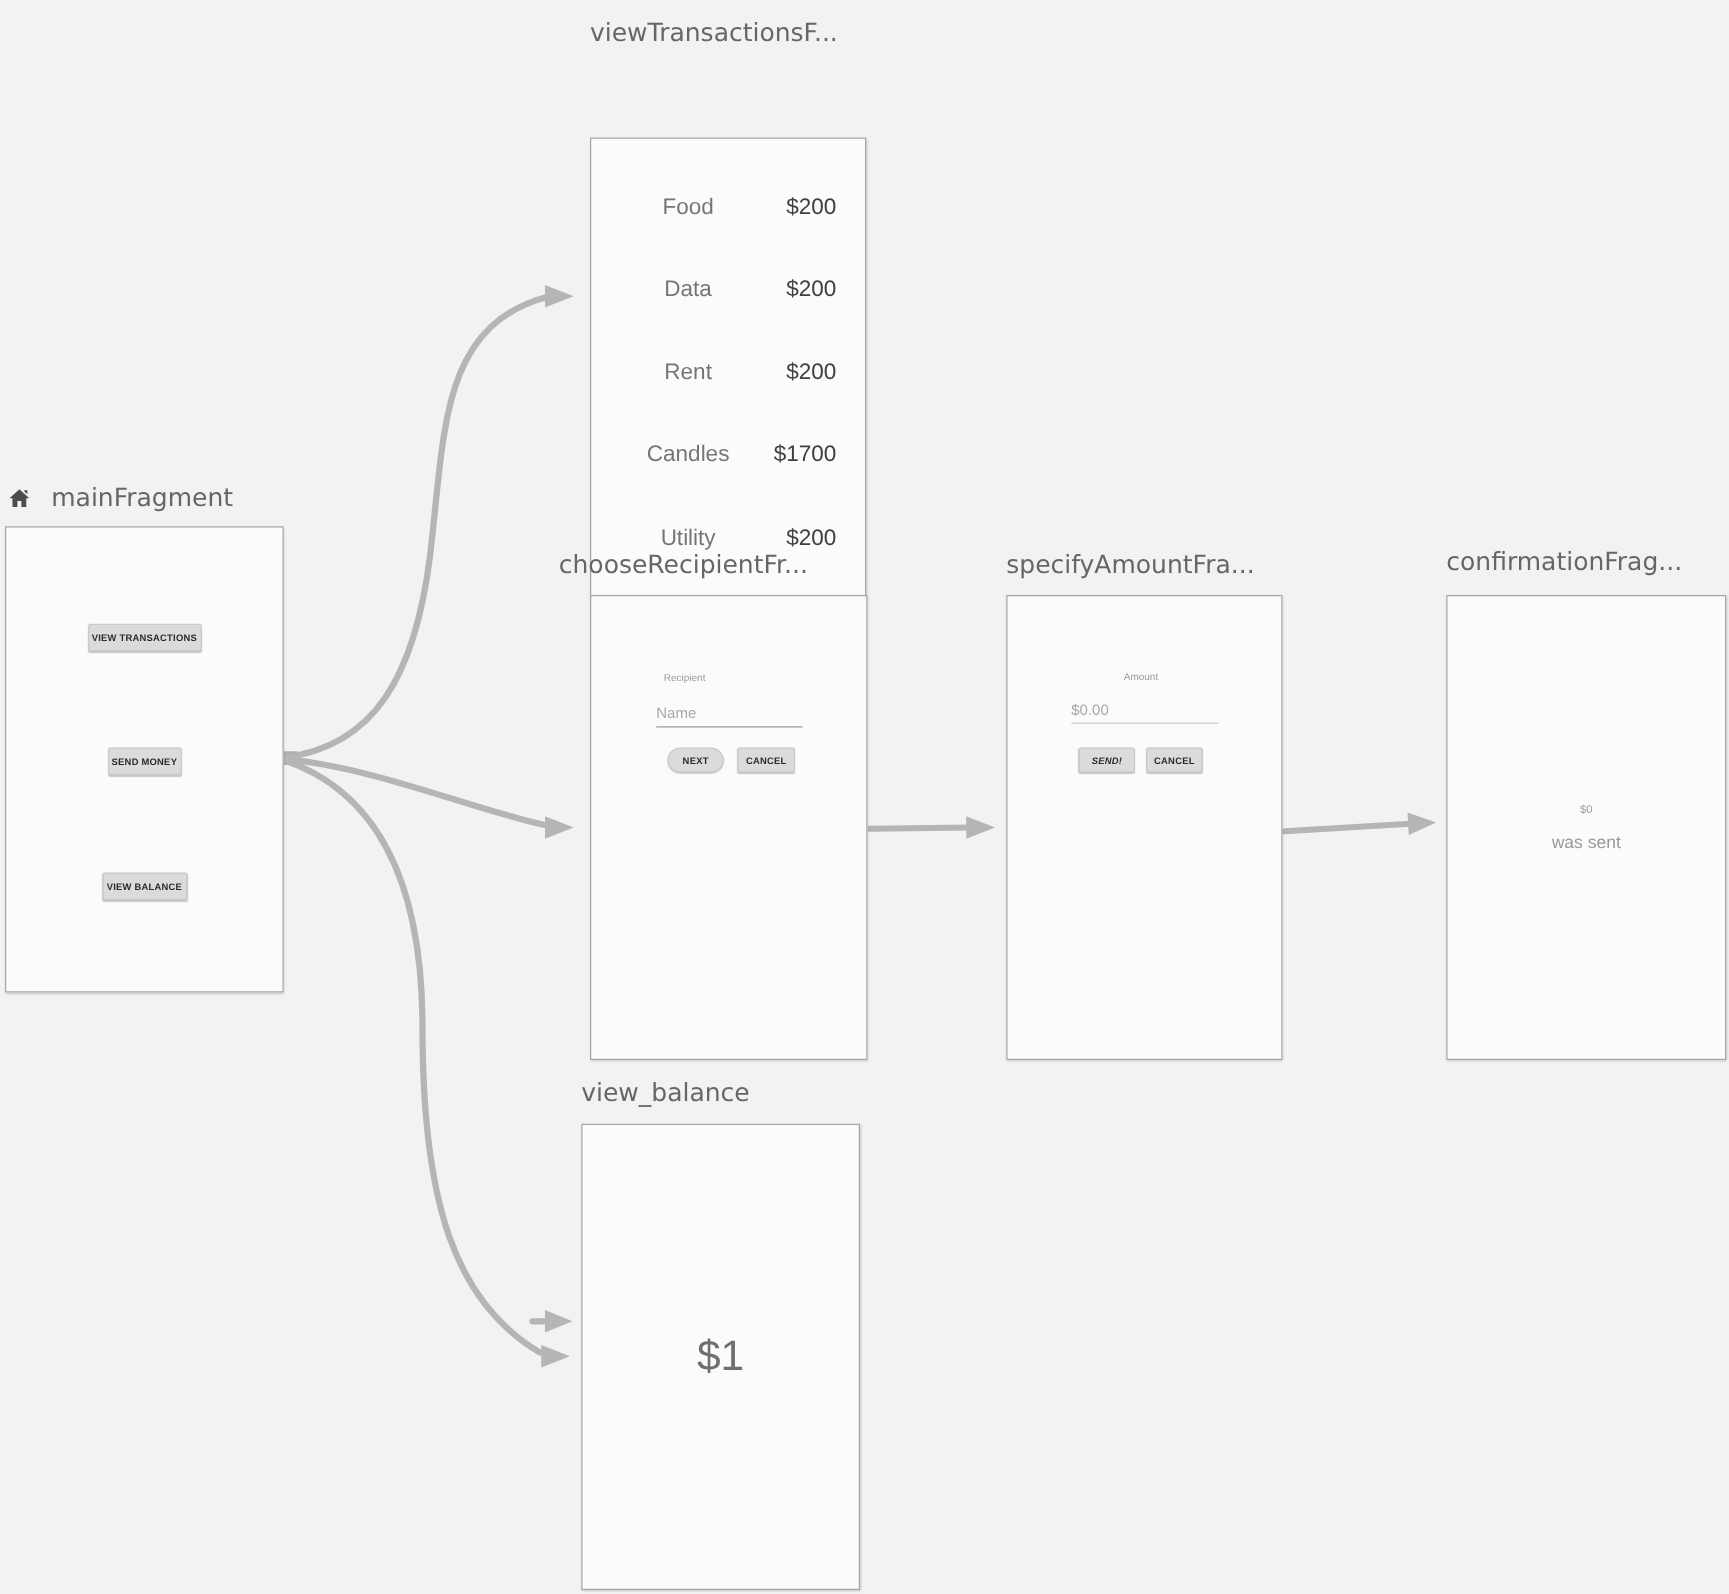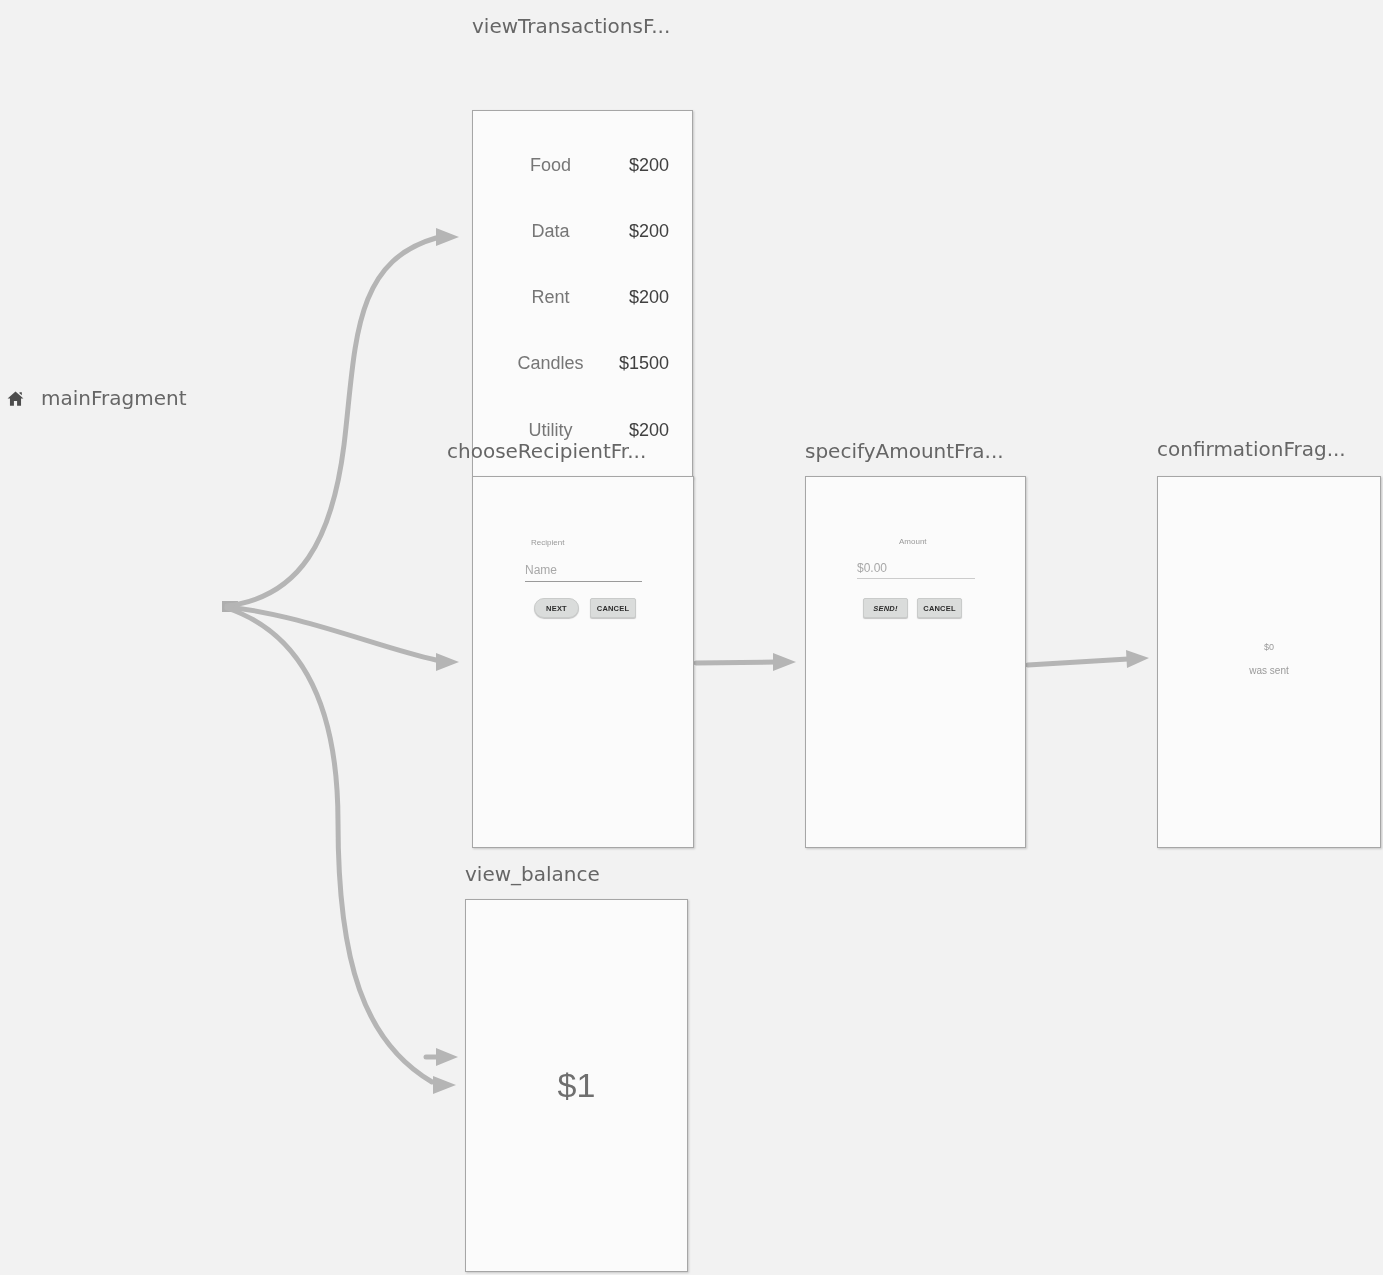--- a/index.html
+++ b/index.html
@@ -98,40 +98,45 @@
       <polygon points="1149,658 1126,650 1127,668"></polygon>
     </g>
   </svg>
 
   <div class="frag-title" style="left:6px; top:386px;gap:16px;">
     <svg class="home-icon" viewBox="0 0 24 24">
       <path fill="#4d4d4d" d="M12 3 L2 12 h3 v9 h5 v-6 h4 v6 h5 v-9 h3 Z M17 4 h3 v4 l-3 -2.7 Z"></path>
     </svg>
     <span>mainFragment</span>
   </div>
+  <div class="card" style="left:4px; top:421px; width:223px; height:373px;">
+    <div class="btn btn-center" style="top:77px; width:91px; height:22px;">VIEW TRANSACTIONS</div>
+    <div class="btn btn-center" style="top:176px; width:59px; height:22px;">SEND MONEY</div>
+    <div class="btn btn-center" style="top:276px; width:68px; height:22px;">VIEW BALANCE</div>
+  </div>
 
   <div class="frag-title" style="left:472px; top:14px;">
     <span>viewTransactionsF...</span>
   </div>
   <div class="card" style="left:472px; top:62px; width:221px; height:369px;margin-top:48px;">
     <div class="tx-row" style="top:40px;">
       <span class="tx-label">Food</span>
       <span class="tx-amount">$200</span>
     </div>
     <div class="tx-row" style="top:106px;">
       <span class="tx-label">Data</span>
       <span class="tx-amount">$200</span>
     </div>
     <div class="tx-row" style="top:172px;">
       <span class="tx-label">Rent</span>
       <span class="tx-amount">$200</span>
     </div>
     <div class="tx-row" style="top:238px;">
       <span class="tx-label">Candles</span>
-      <span class="tx-amount">$1500</span>
+      <span class="tx-amount">$1700</span>
     </div>
     <div class="tx-row" style="top:305px;">
       <span class="tx-label">Utility</span>
       <span class="tx-amount">$200</span>
     </div>
   </div>
 
   <div class="frag-title" style="left:447px; top:439px;">
     <span>chooseRecipientFr...</span>
   </div>
@@ -152,21 +157,21 @@
     <div class="field-underline" style="left:51px; top:101px; width:118px; background:#cccccc;"></div>
     <div class="btn" style="left:57px; top:121px; width:45px; height:20px;font-style:italic;">SEND!</div>
     <div class="btn" style="left:111px; top:121px; width:45px; height:20px;">CANCEL</div>
   </div>
 
   <div class="frag-title" style="left:1157px; top:437px;">
     <span>confirmationFrag...</span>
   </div>
   <div class="card" style="left:1157px; top:476px; width:224px; height:372px;">
     <div class="center-text-v" style="top:165px; font-size:9px;">$0</div>
-    <div class="center-text-v" style="top:188px; font-size:10px;">was sent</div>
+    <div class="center-text-v" style="top:188px; font-size:14px;">was sent</div>
   </div>
 
   <div class="frag-title" style="left:465px; top:862px;">
     <span>view_balance</span>
   </div>
   <div class="card" style="left:465px; top:899px; width:223px; height:373px;">
     <div class="balance-card-inner">$1</div>
   </div>
 
 </div>

